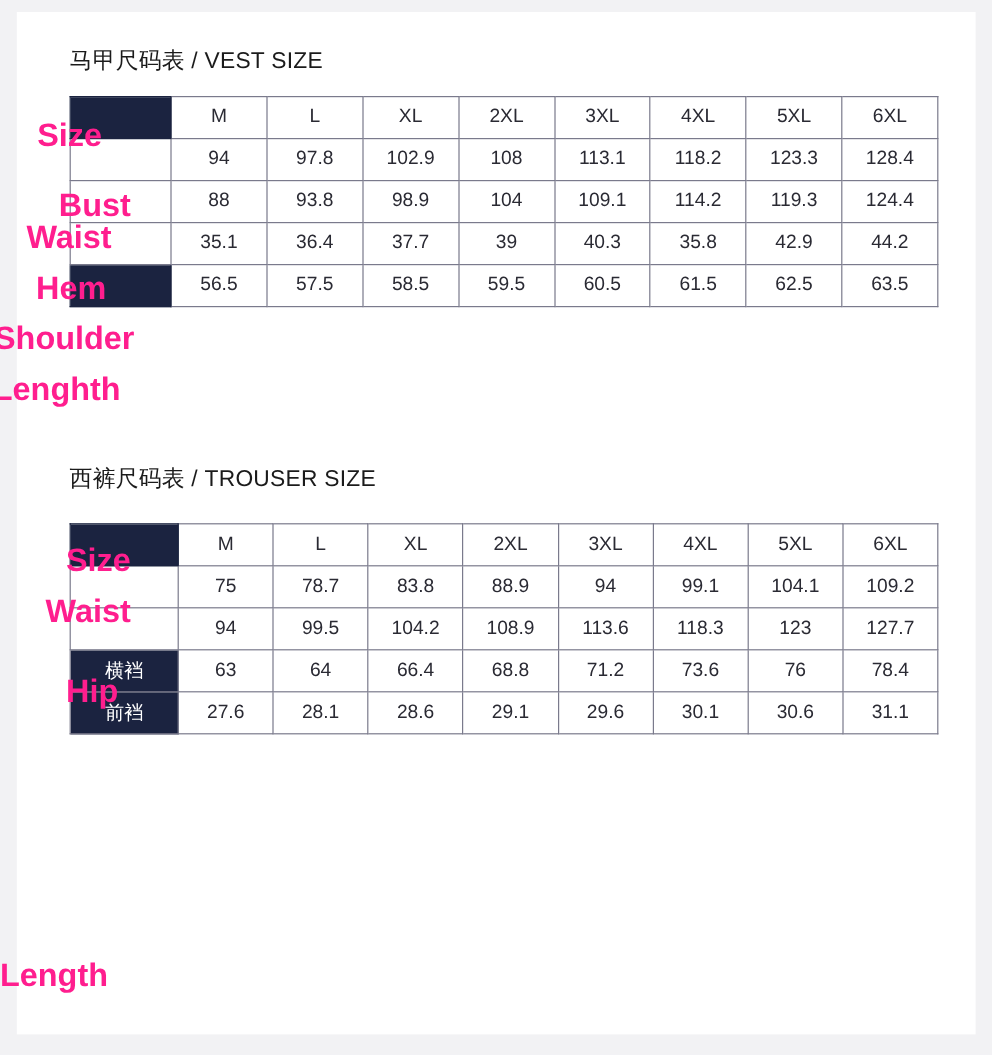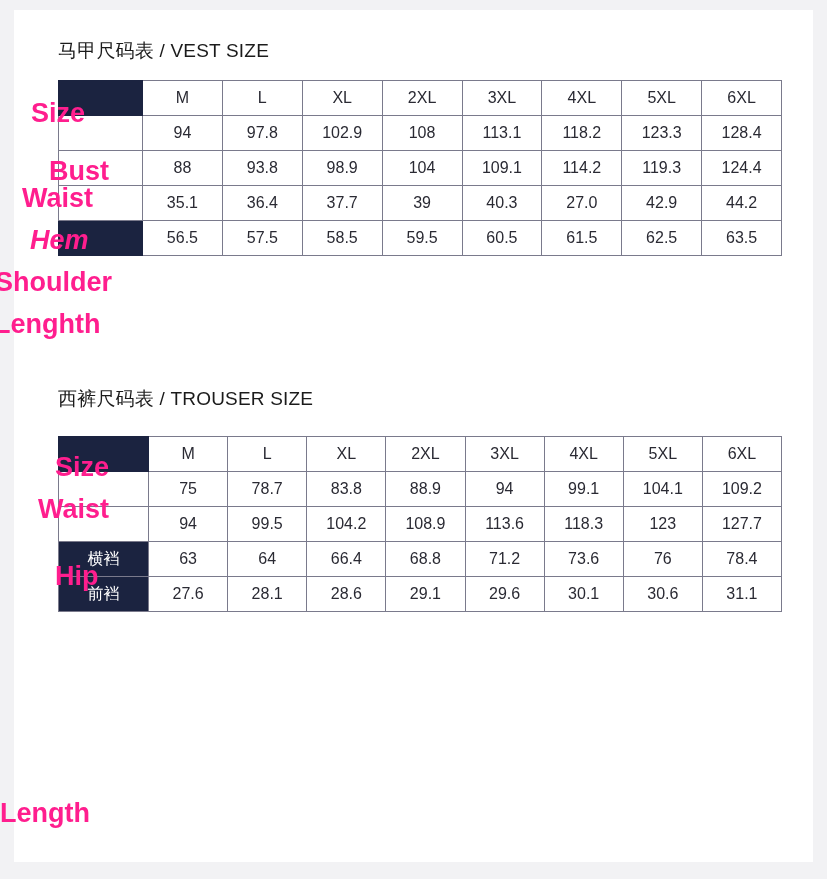--- a/index.html
+++ b/index.html
@@ -143,42 +143,42 @@
         <td>119.3</td>
         <td>124.4</td>
       </tr>
       <tr>
         <td class="white-cell"></td>
         <td>35.1</td>
         <td>36.4</td>
         <td>37.7</td>
         <td>39</td>
         <td>40.3</td>
-        <td>27.0</td>
+        <td>35.8</td>
         <td>42.9</td>
         <td>44.2</td>
       </tr>
       <tr>
         <td class="dark-blank"></td>
         <td>56.5</td>
         <td>57.5</td>
         <td>58.5</td>
         <td>59.5</td>
         <td>60.5</td>
         <td>61.5</td>
         <td>62.5</td>
         <td>63.5</td>
       </tr>
     </tbody>
   </table>
 
   <div class="pink-label" style="left:17px; top:90px;">Size</div>
   <div class="pink-label" style="left:17px; top:148px;margin-left:18px;">Bust</div>
   <div class="pink-label" style="left:8px; top:175px;">Waist</div>
-  <div class="pink-label" style="left:16px; top:217px;font-style:italic;">Hem</div>
+  <div class="pink-label" style="left:16px; top:217px;">Hem</div>
   <div class="pink-label" style="left:-19px; top:259px;">Shoulder</div>
   <div class="pink-label" style="left:-20px; top:301px;">Lenghth</div>
 
   <div class="section-title" id="trouser-title">西裤尺码表 / TROUSER SIZE</div>
 
   <table class="size-table" id="trouser-table">
     <colgroup>
       <col class="first">
         <col>
         <col>

